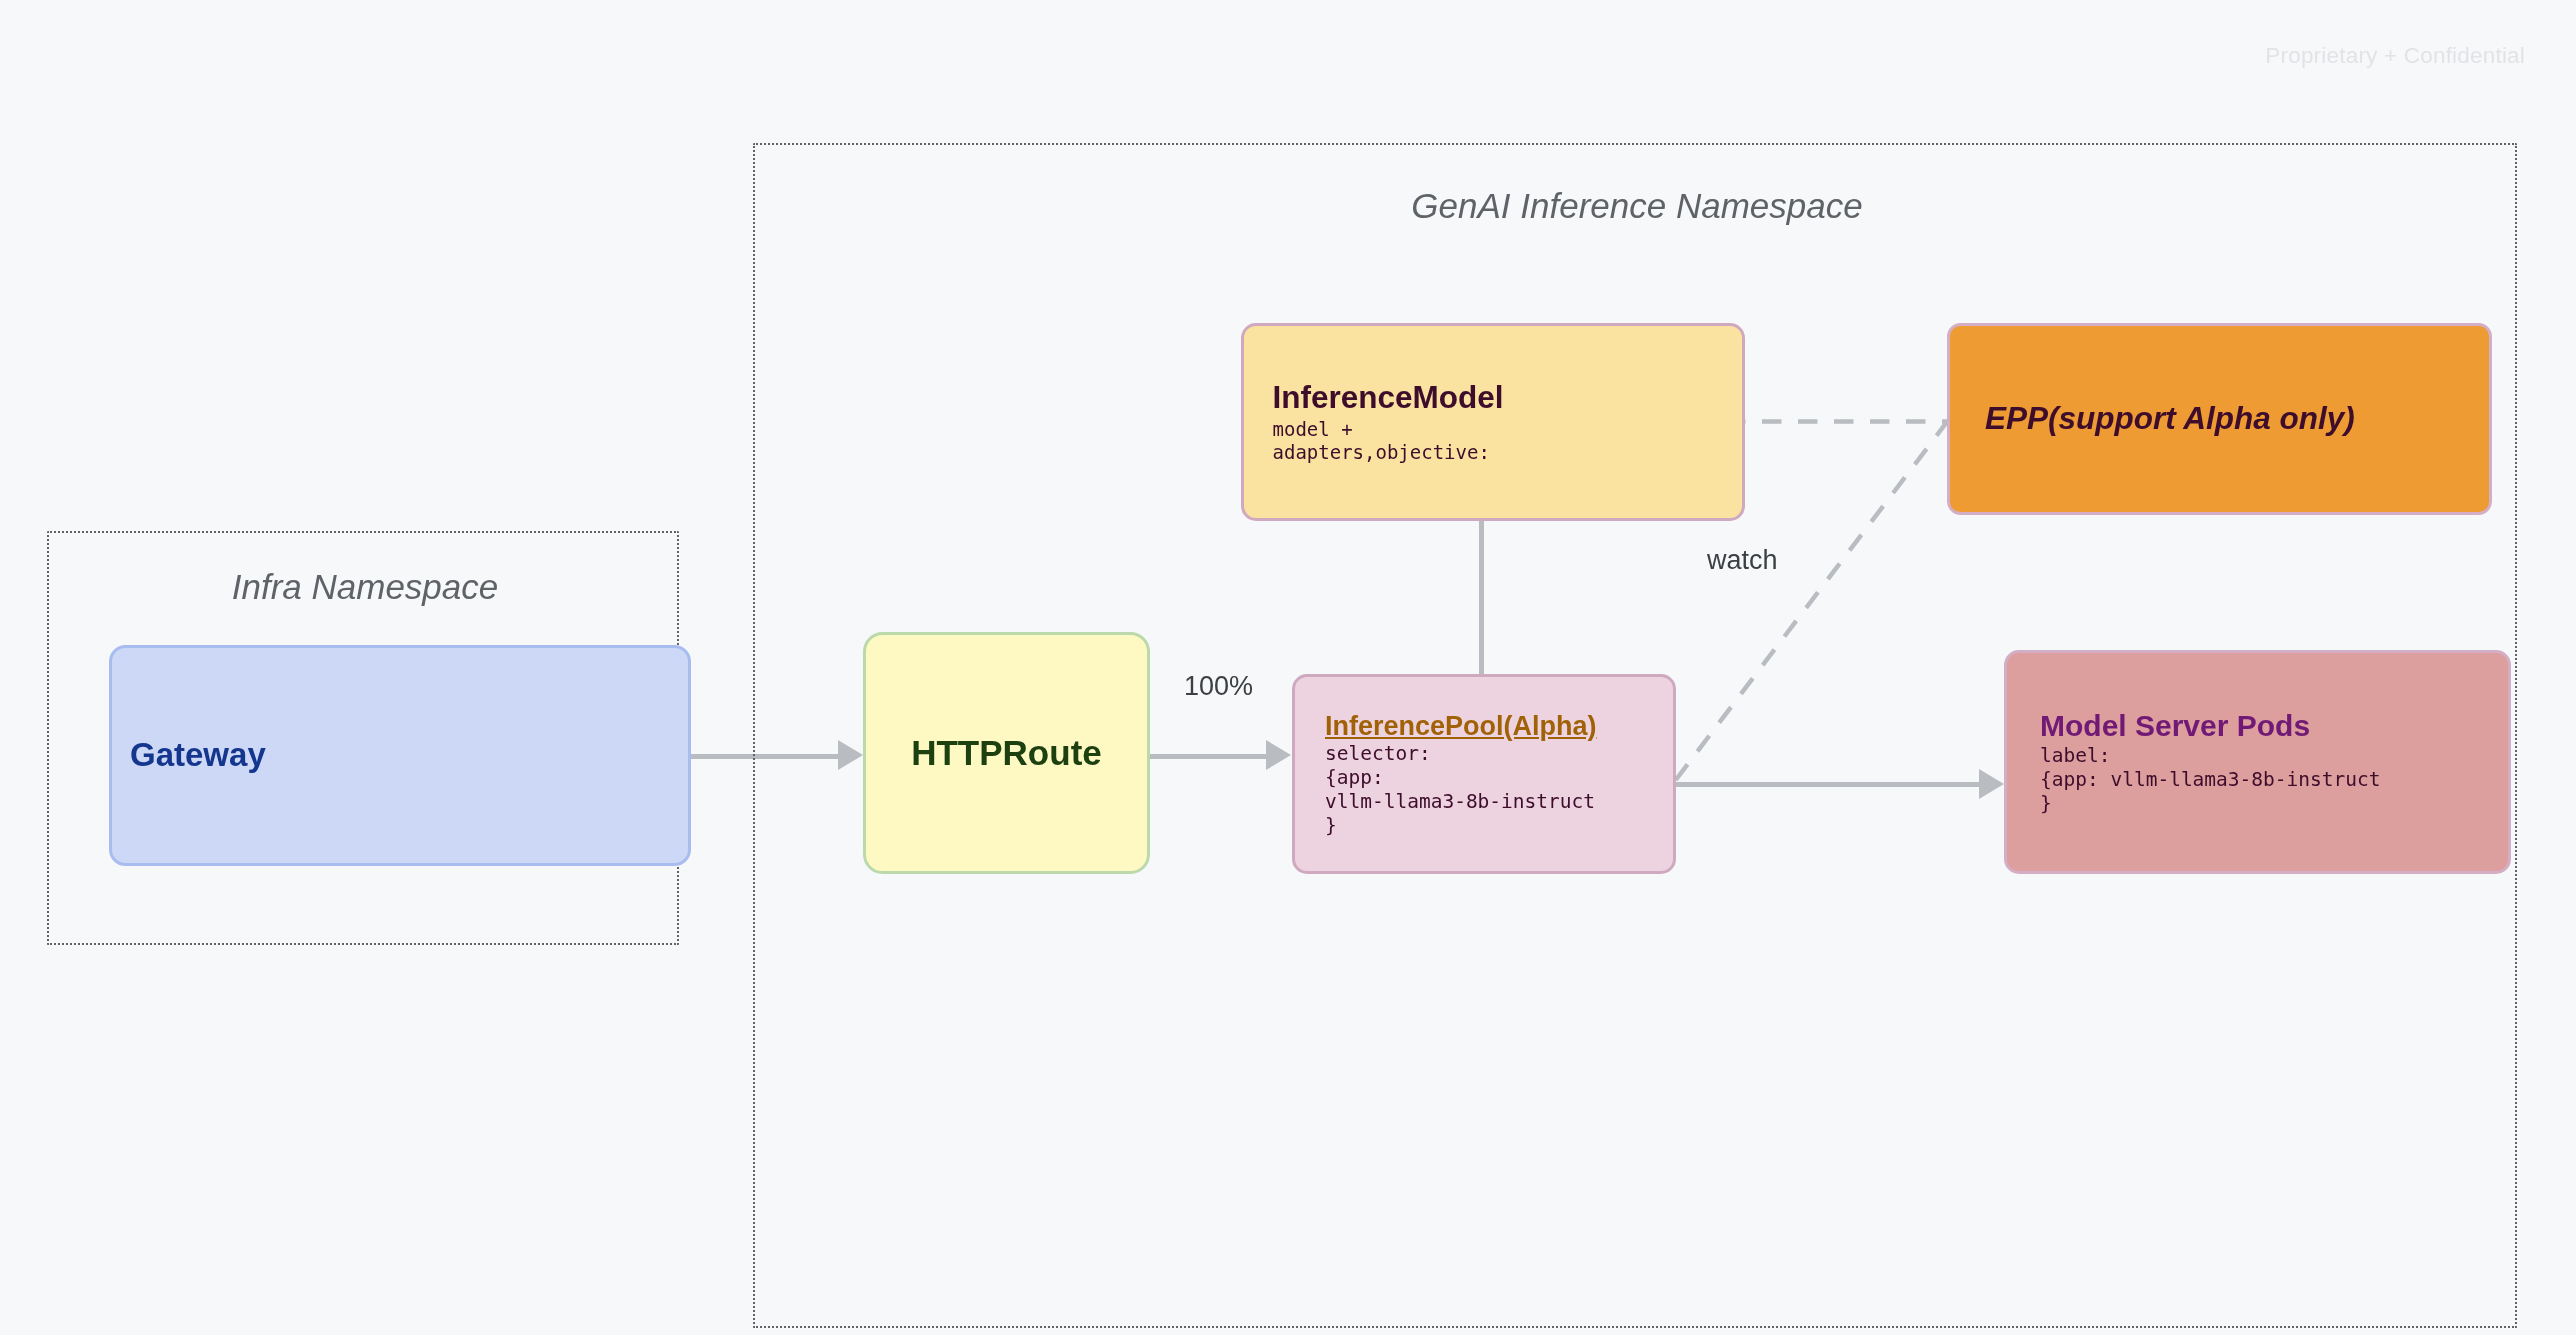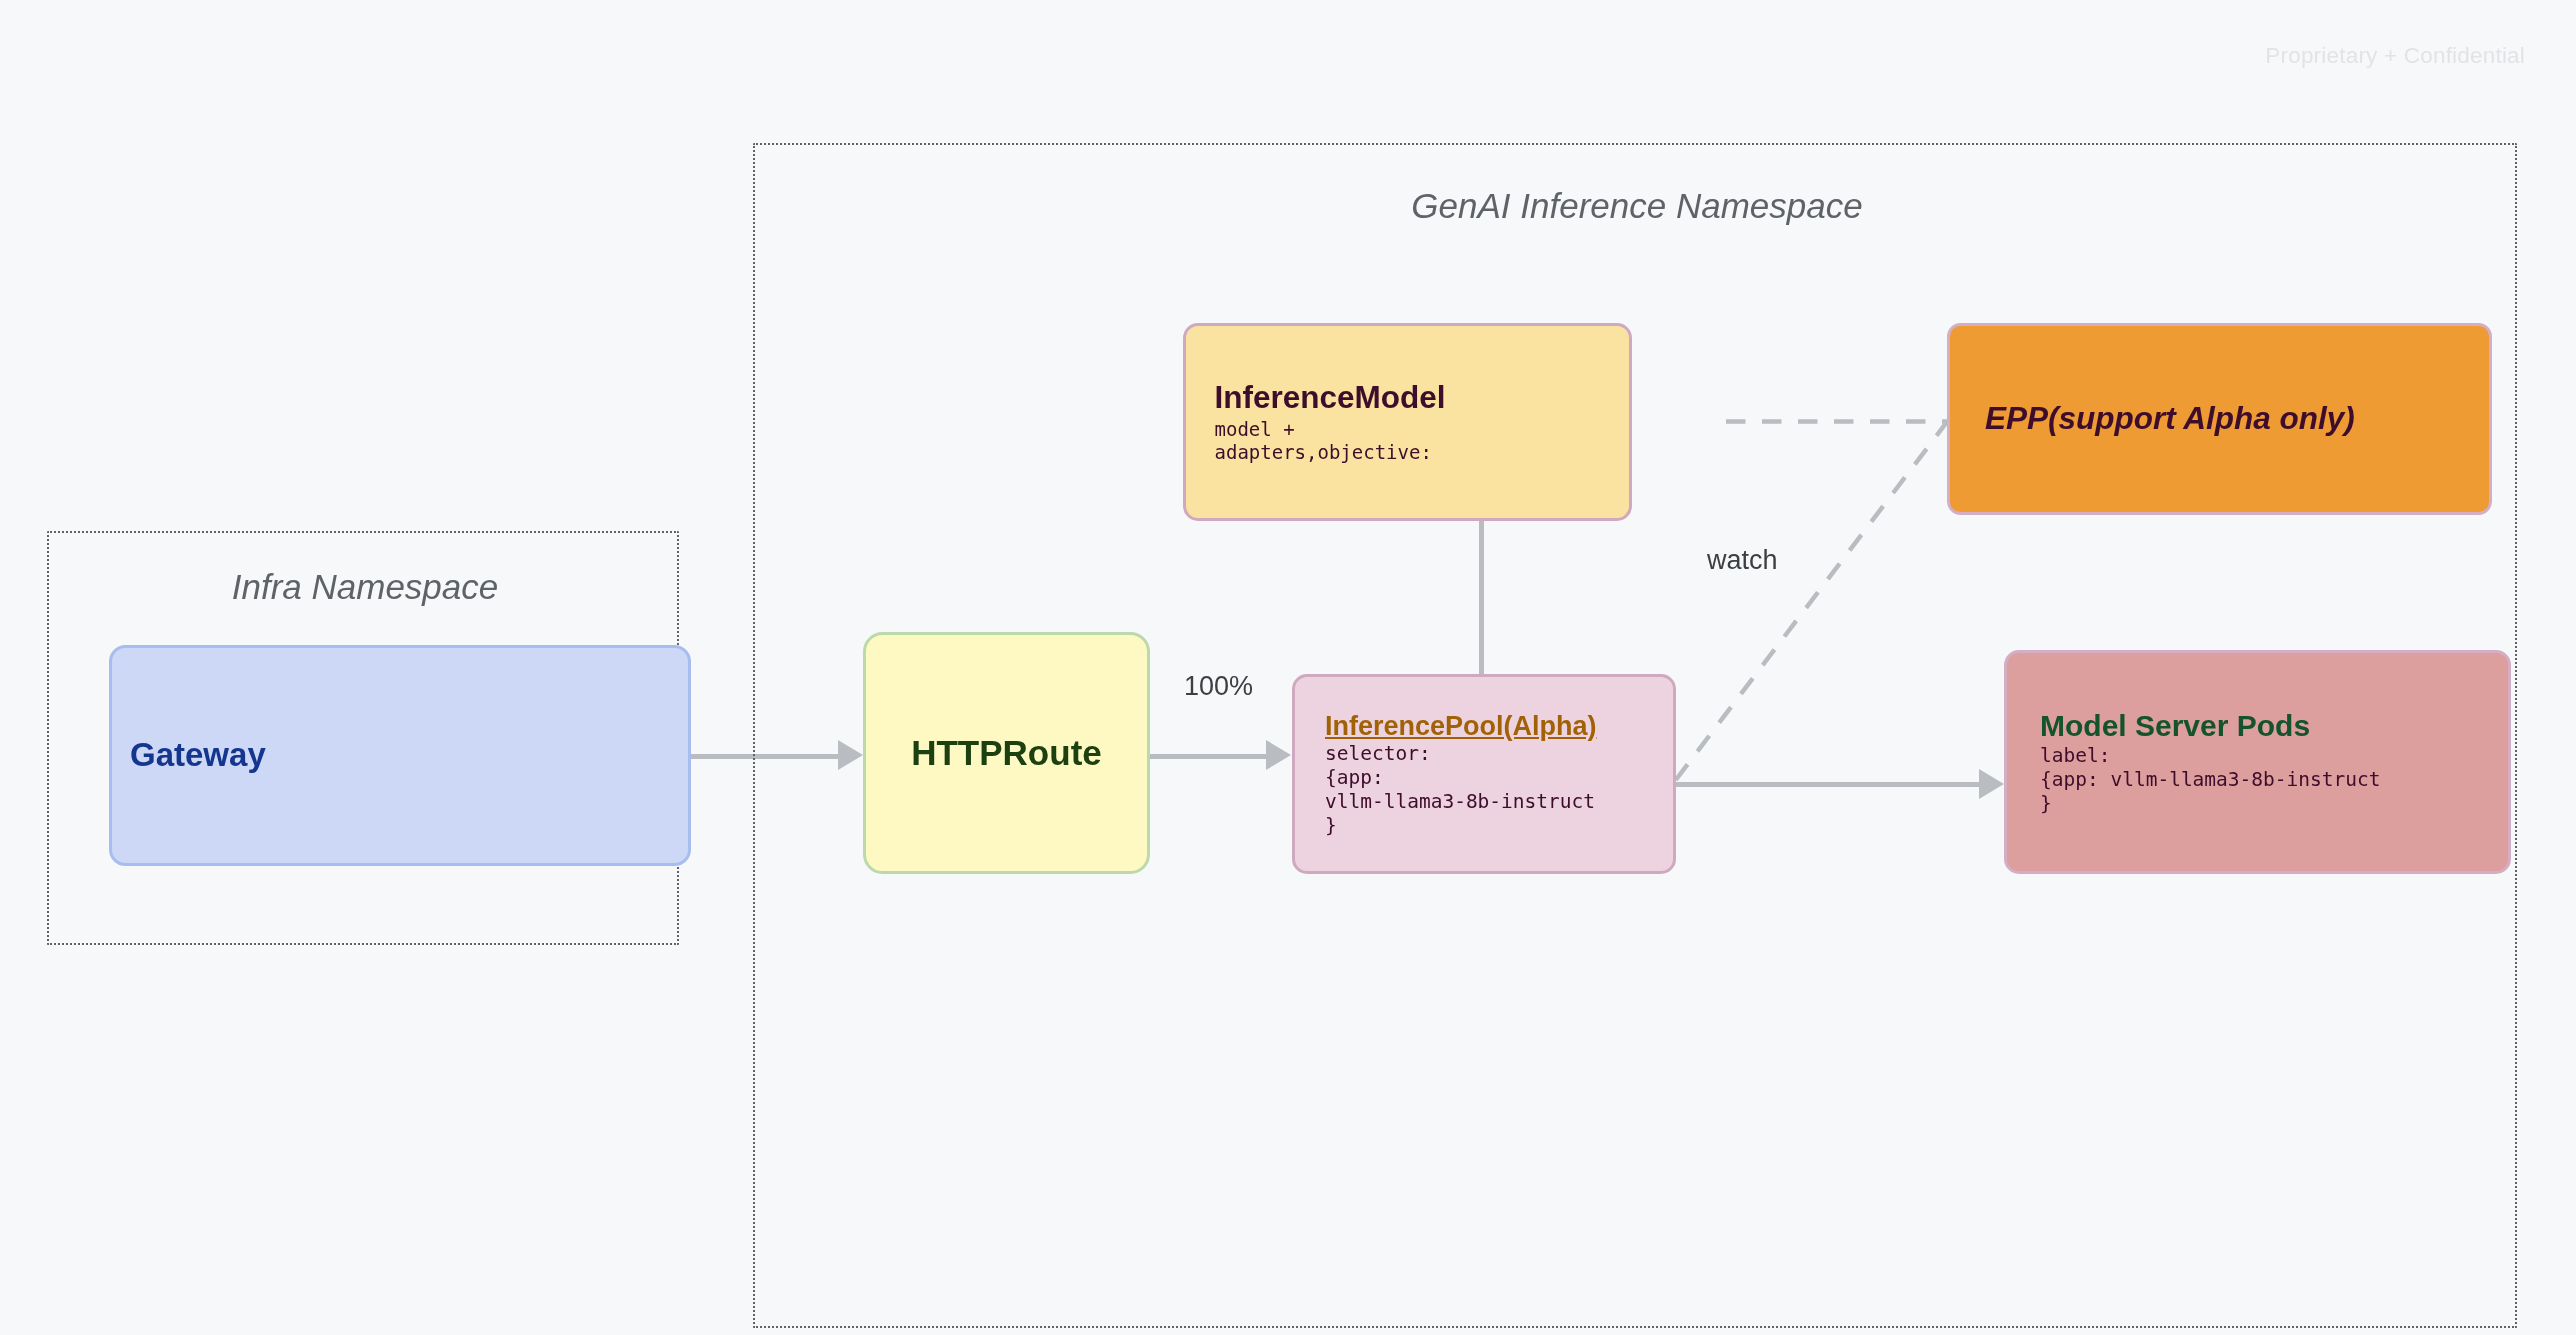--- a/index.html
+++ b/index.html
@@ -86,21 +86,21 @@
     background: #fef9c3;
     border: 3px solid #bcd9ab;
     border-radius: 19.5px;
     align-items: center;
     justify-content: center;
   }
   #httproute .title { color: #1d4010; font-size: 35px; }
 
   
   #inferencemodel {
-    left: 1183px; top: 323px; width: 449px; height: 198px;
+    left: 1241px; top: 323px; width: 504px; height: 198px;
     background: #fae3a0;
     border: 3px solid #cfa9bf;
     padding: 0 0 0 28.5px;
   }
   #inferencemodel .title { color: #3d0d2b; font-size: 31.5px; margin-bottom: 3px; }
   #inferencemodel .mono  { color: #3d0d2b; font-size: 19px; }
 
   
   #inferencepool {
     left: 1292px; top: 674px; width: 384px; height: 200px;
@@ -122,21 +122,21 @@
   }
   #epp .title { color: #3d0d2b; font-size: 31.5px; font-style: italic; }
 
   
   #modelserverpods {
     left: 2004px; top: 650px; width: 507px; height: 224px;
     background: #dd9e9e;
     border: 3px solid #d3aec4;
     padding: 0 0 0 33px;
   }
-  #modelserverpods .title { color: #14532d; font-size: 30px; margin-bottom: 2px; }
+  #modelserverpods .title { color: #701a75; font-size: 30px; margin-bottom: 2px; }
   #modelserverpods .mono  { color: #3d0d2b; font-size: 19.5px; }
 
   
   .conn-line {
     position: absolute;
     background: #b9bcc0;
   }
   .conn-h { height: 4.5px; }
   .conn-v { width: 4.5px; }
 

